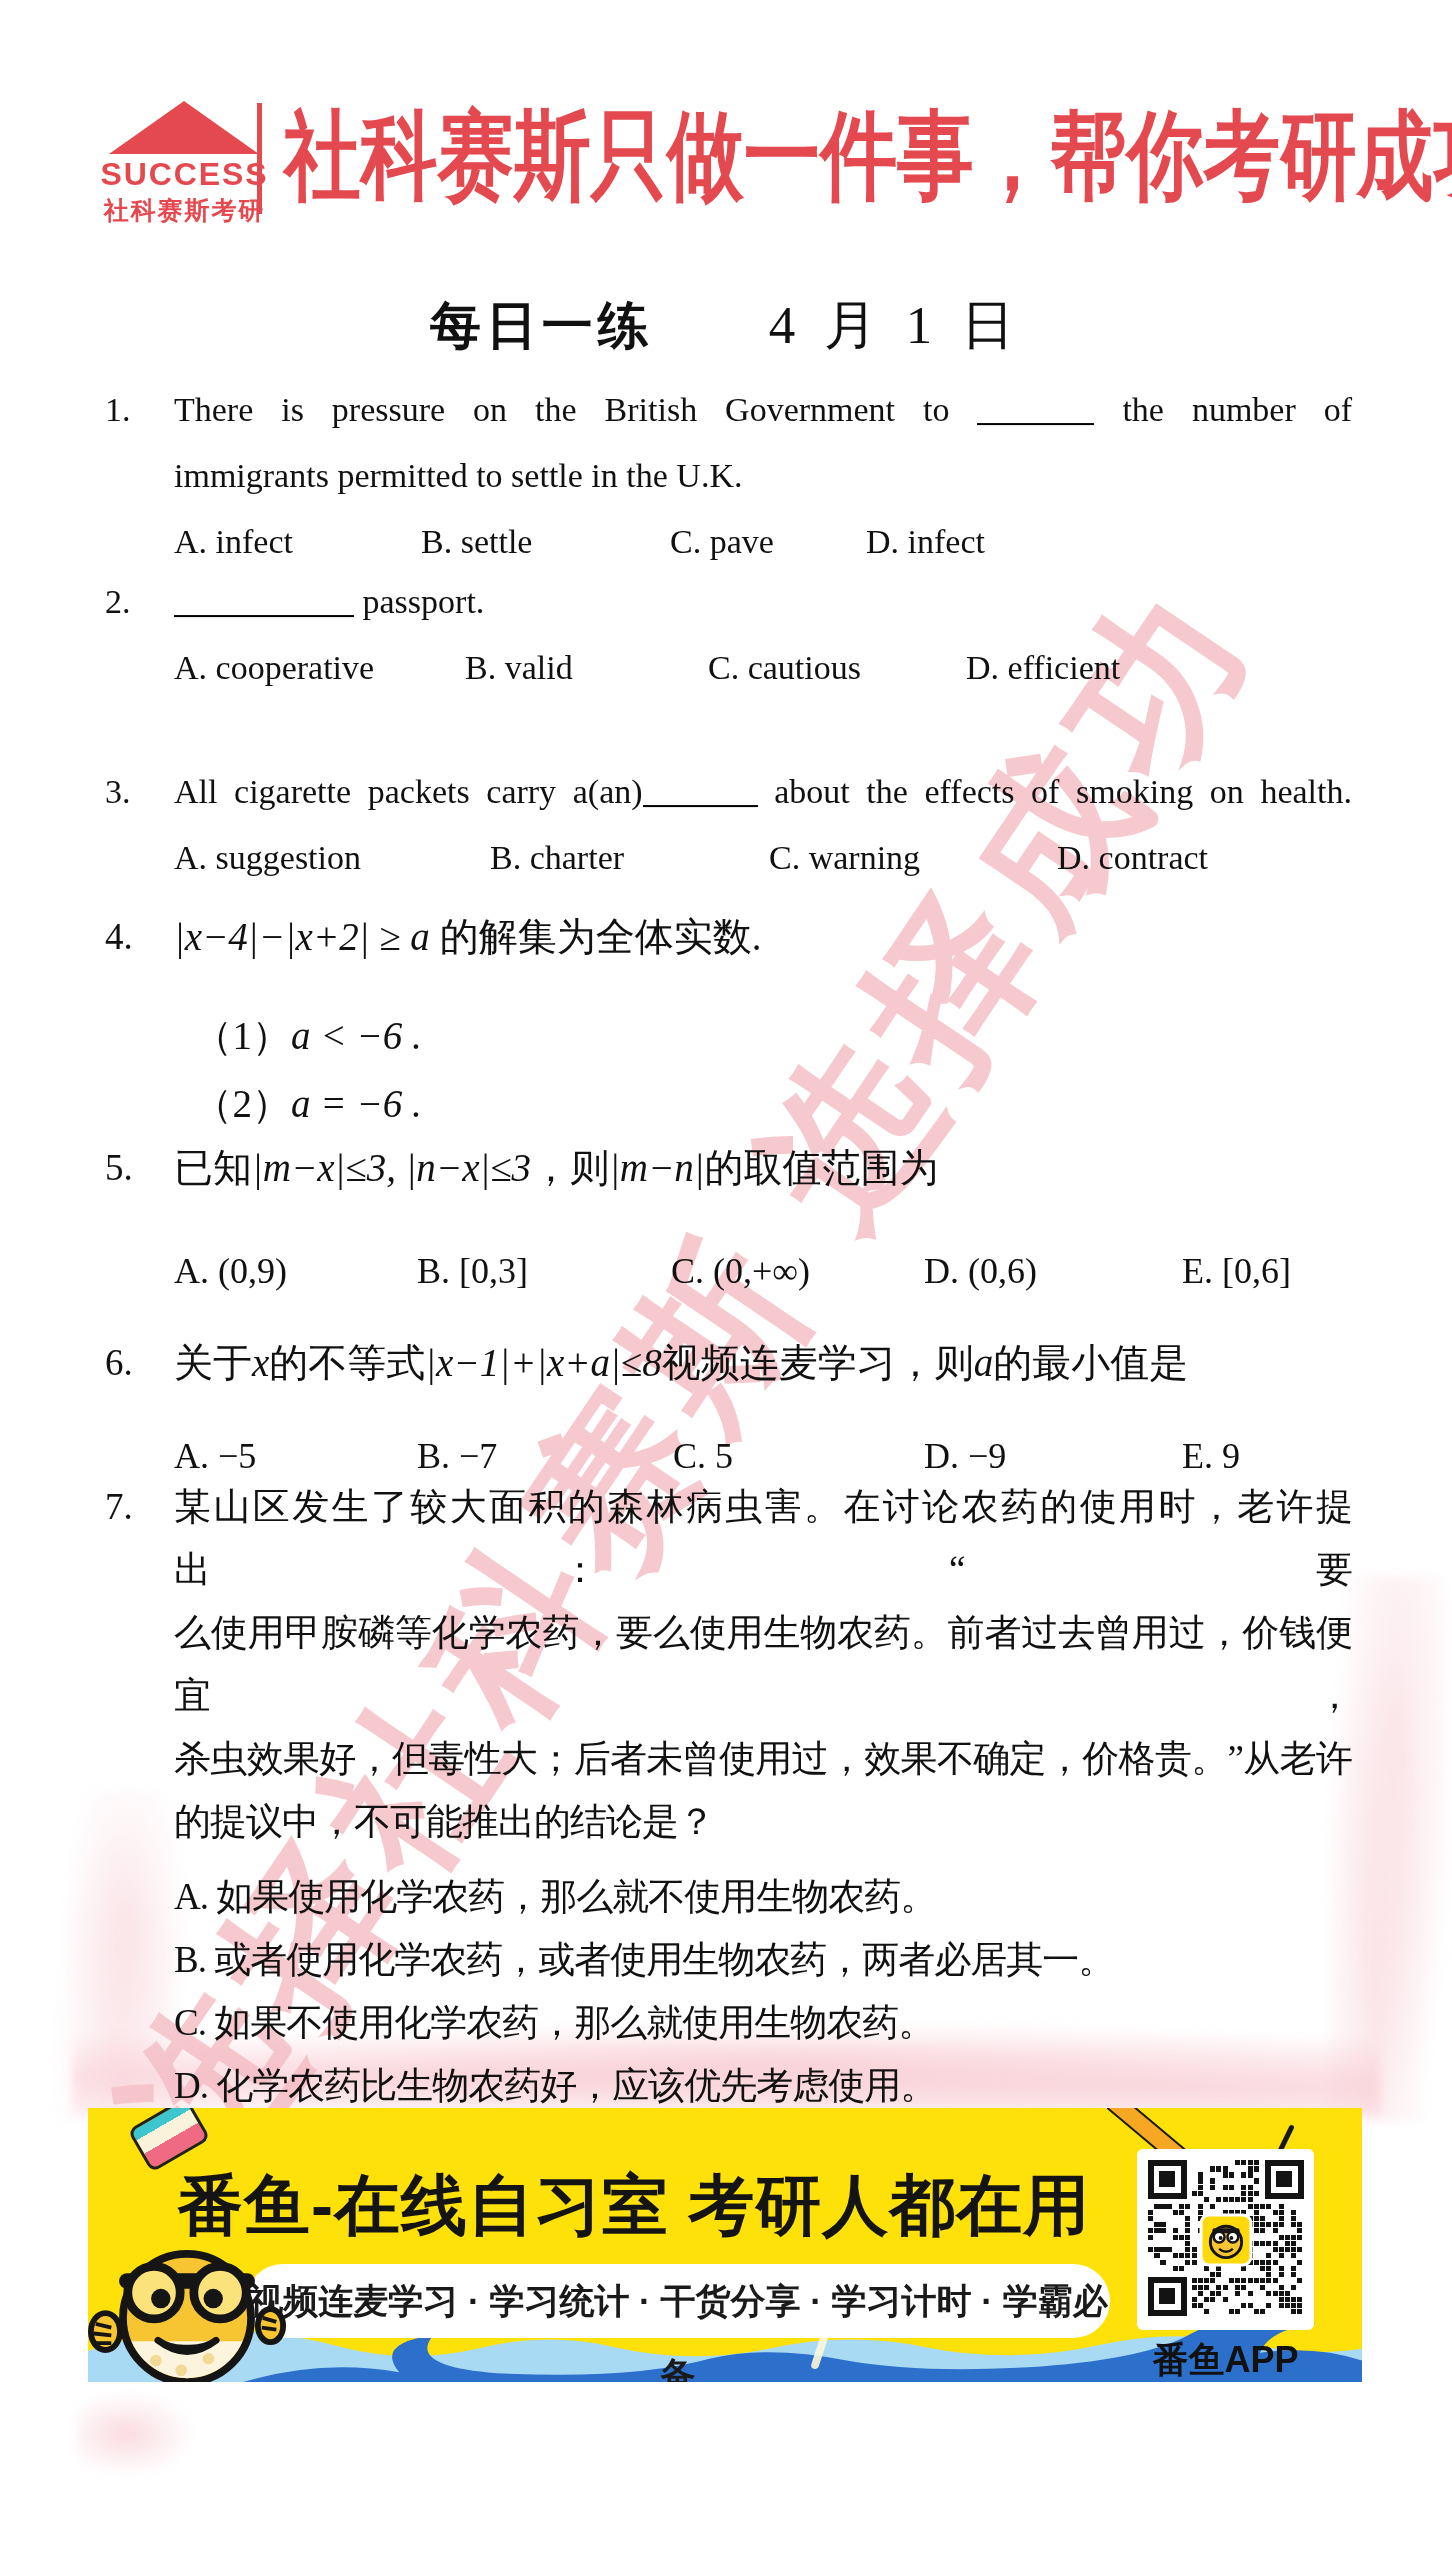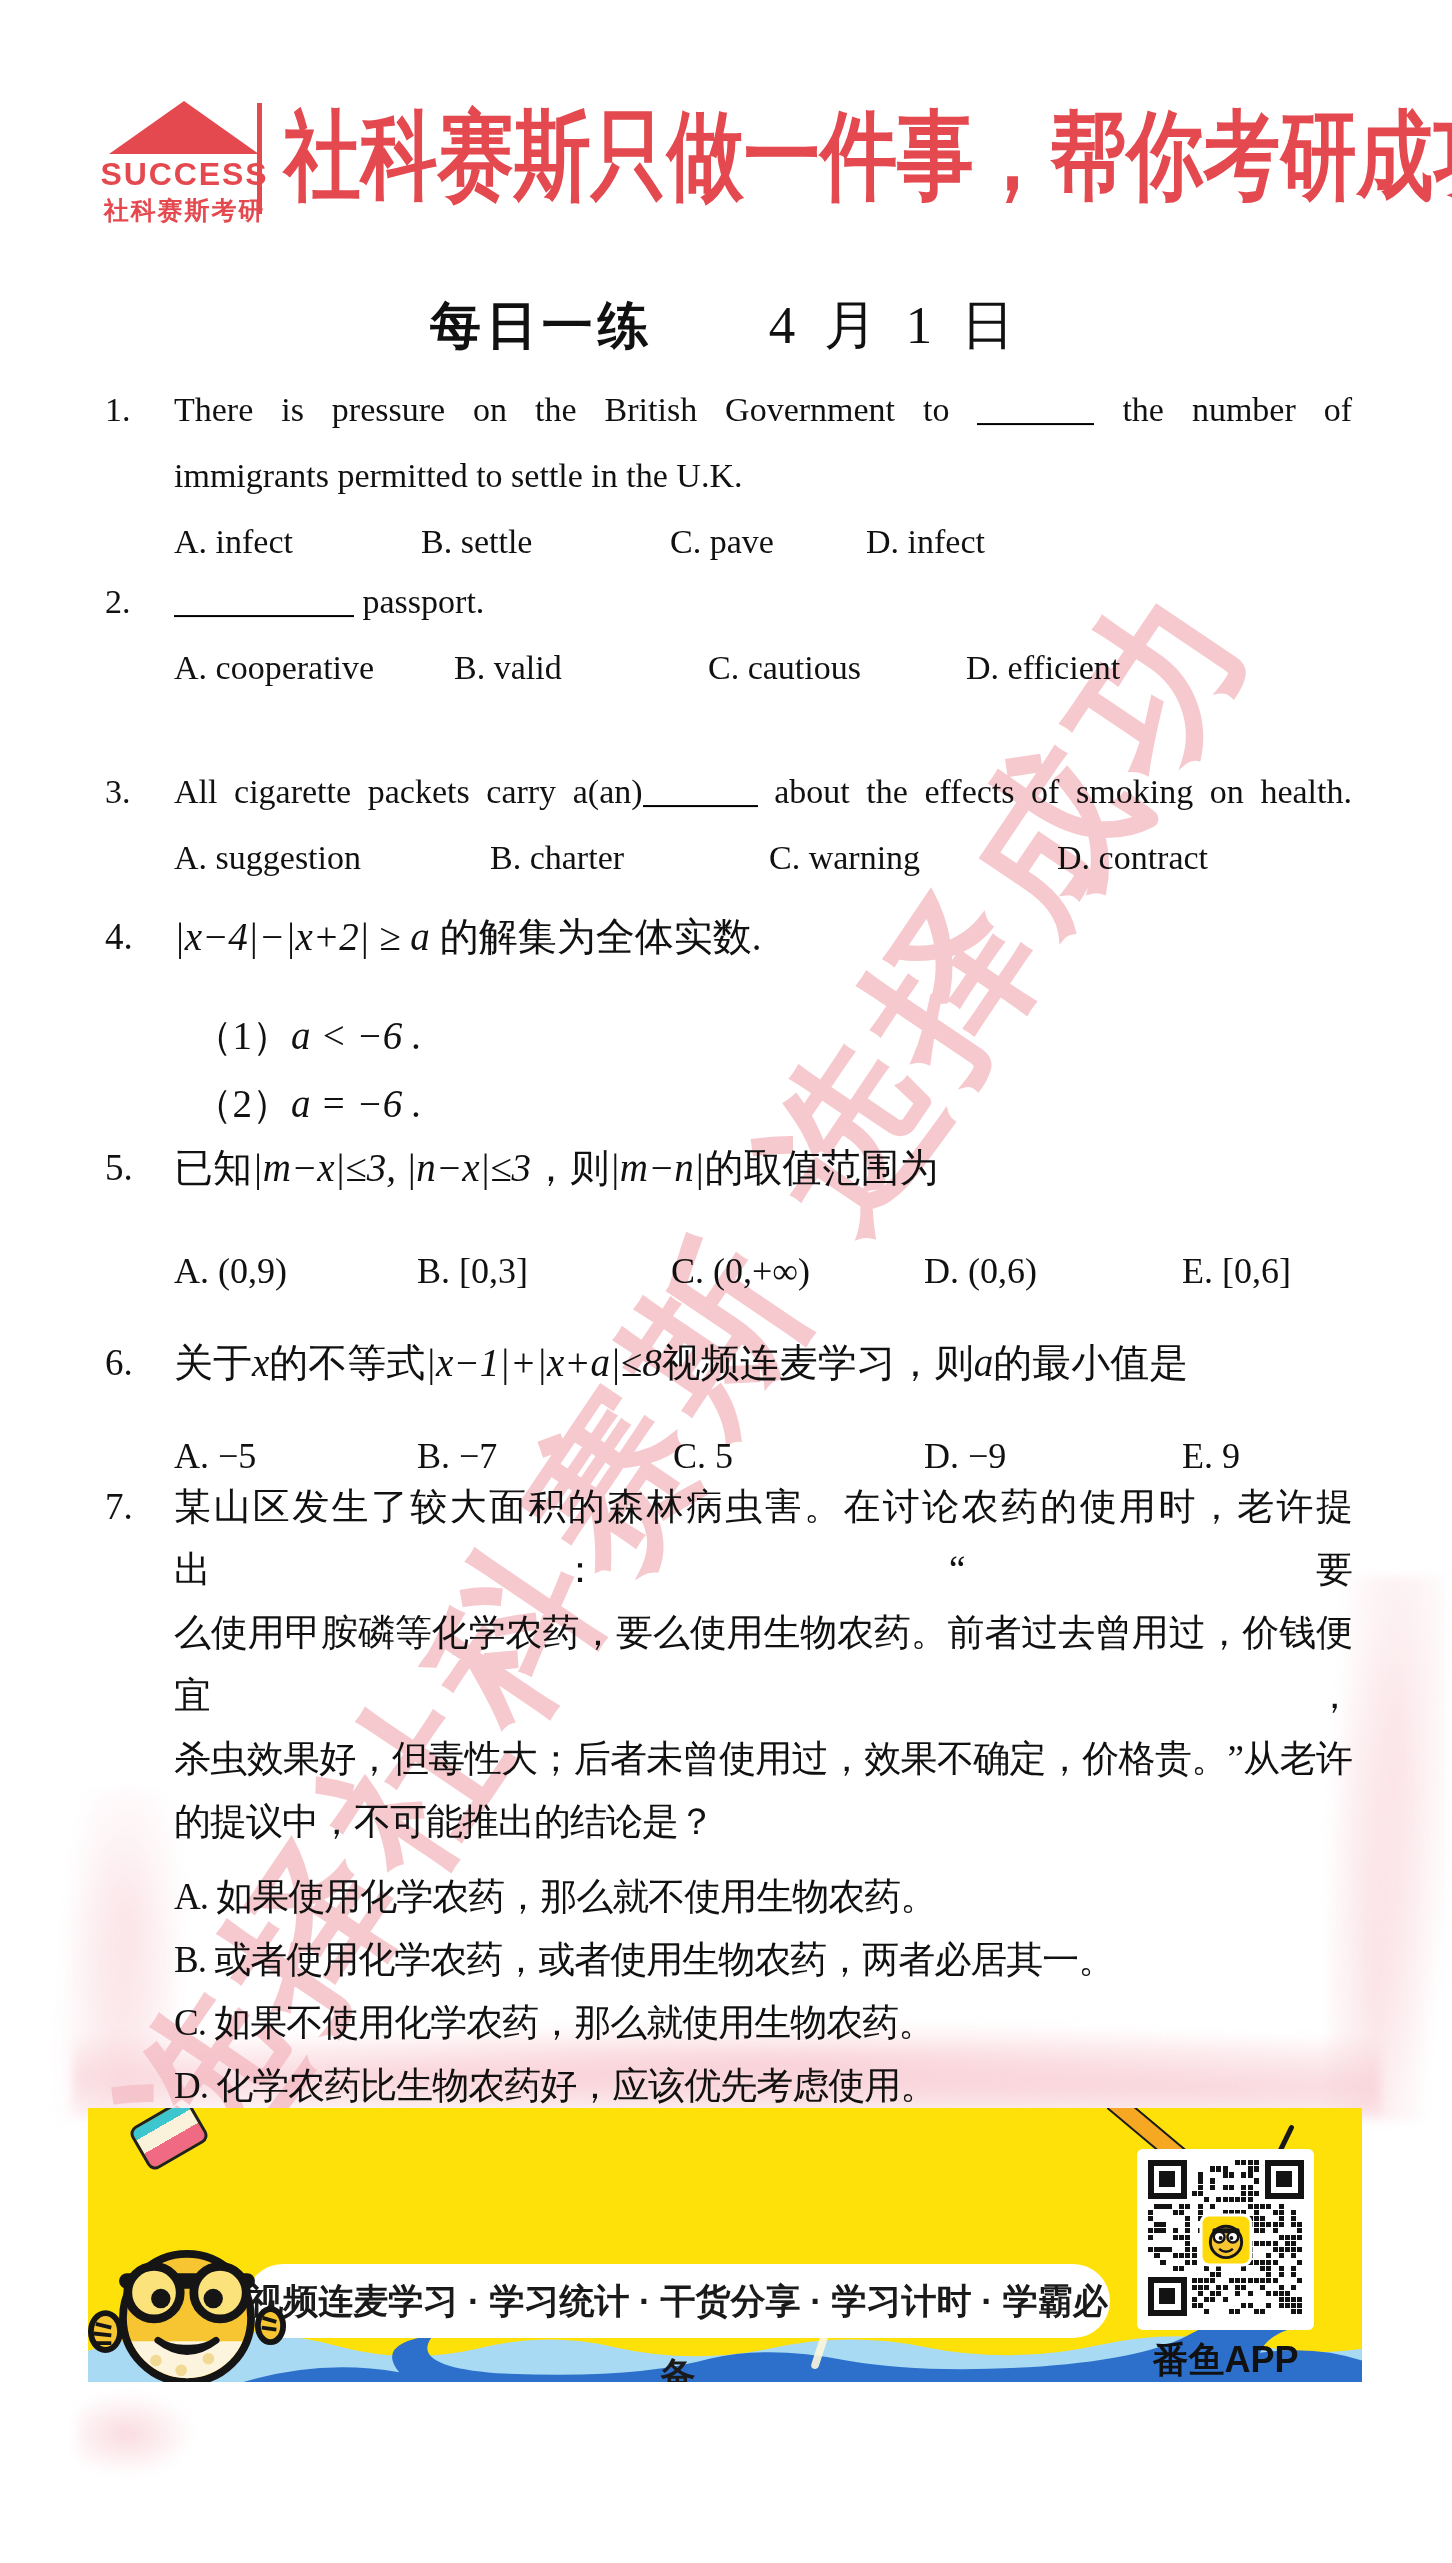--- a/index.html
+++ b/index.html
@@ -123,21 +123,21 @@
       </div>
     </div>
   </section>
 
   <section class="q eng" style="top:569px">
     <span class="num">2.</span>
     <div class="qbody">
       <div class="eline"><span class="blank" style="width:180px"></span> <span>passport.</span></div>
       <div class="optrow">
         <span class="opt" style="left:0">A. cooperative</span>
-        <span class="opt" style="left:280px">B. valid</span>
+        <span class="opt" style="left:291px">B. valid</span>
         <span class="opt" style="left:534px">C. cautious</span>
         <span class="opt" style="left:792px">D. efficient</span>
       </div>
     </div>
   </section>
 
   <section class="q eng" style="top:759px">
     <span class="num">3.</span>
     <div class="qbody">
       <div class="eline just"><span>All cigarette packets carry a(an)</span><span class="blank" style="width:115px"></span> <span>about the effects of smoking on health.</span></div>
@@ -202,20 +202,21 @@
     </div>
   </section>
 
   <div class="banner">
     <div class="eraser"></div>
     <div class="pencil">
         <div class="tip"></div>
       </div>
     <div class="slash"></div>
 
+    <div class="headline">番鱼-在线自习室 考研人都在用</div>
 
     <div class="pill">
       <span>视频连麦学习 · 学习统计 · 干货分享 · 学习计时 · 学霸必备</span>
     </div>
 
     <svg class="fish" viewBox="0 0 205 140">
       <defs>
           <clipPath id="fc">
             <circle cx="102" cy="72" r="62"></circle>
           </clipPath>

